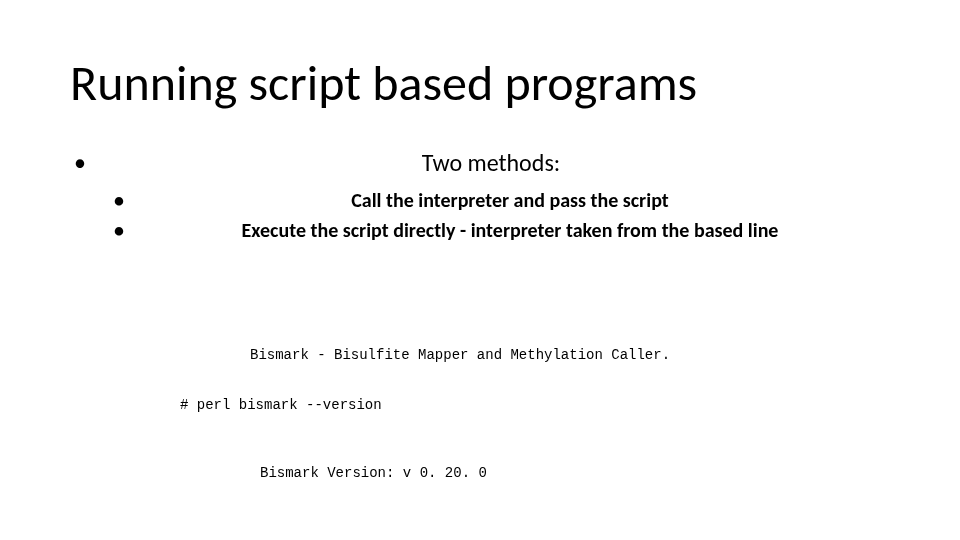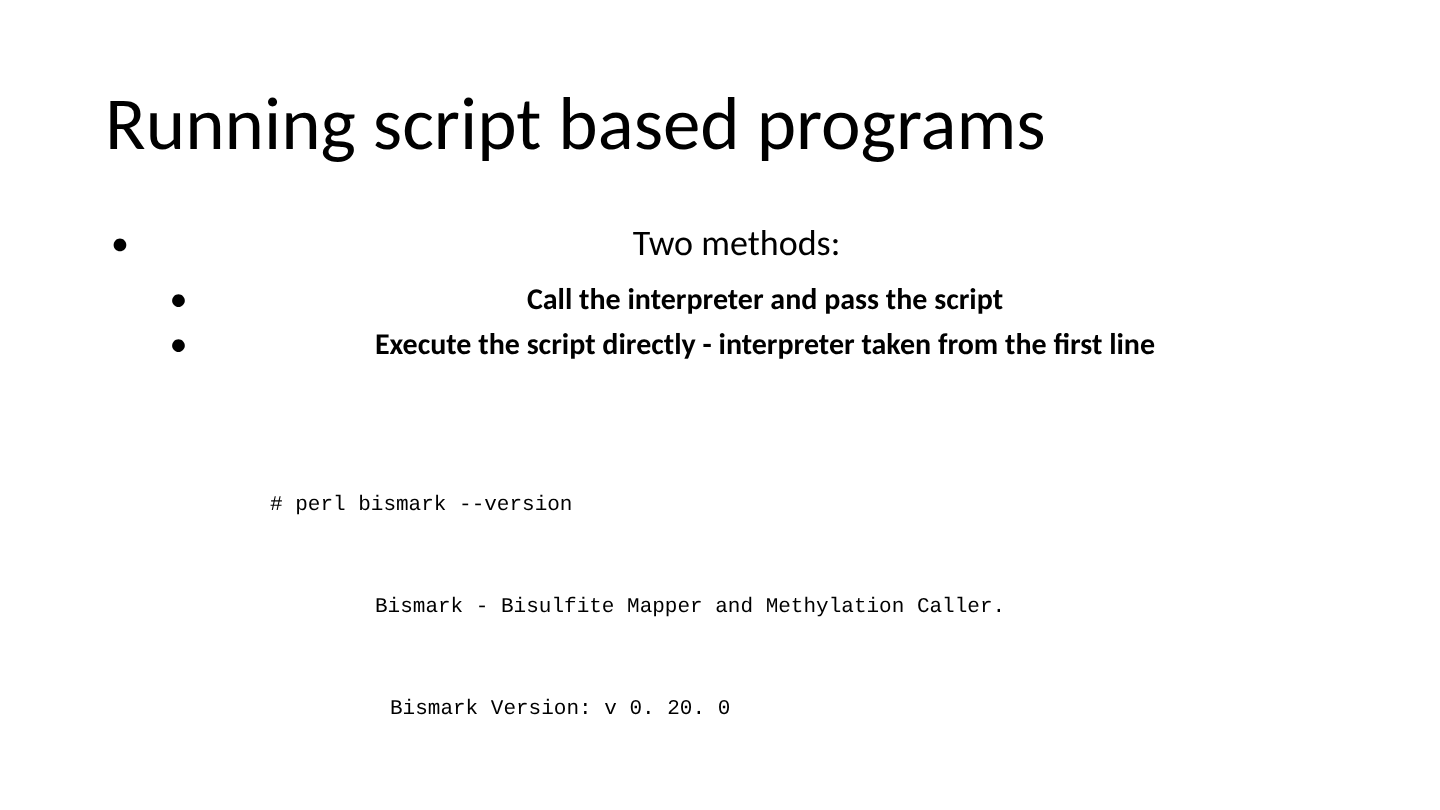--- a/index.html
+++ b/index.html
@@ -78,26 +78,26 @@
 
 <div class="slide">
 
   <h1 class="title">Running script based programs</h1>
 
   <ul class="bullets">
     <li>
       <span>Two methods:</span>
       <ul class="sub-bullets">
         <li>Call the interpreter and pass the script</li>
-        <li>Execute the script directly - interpreter taken from the first line</li>
+        <li>Execute the script directly - interpreter taken from the based line</li>
       </ul>
     </li>
   </ul>
 
   <div class="code-block">
+    <span class="code-line cl-1">Bismark - Bisulfite Mapper and Methylation Caller.</span>
     <span class="code-line cl-0"># perl bismark --version</span>
-    <span class="code-line cl-1">Bismark - Bisulfite Mapper and Methylation Caller.</span>
     <span class="code-line cl-2">Bismark Version: v 0. 20. 0</span>
     
     
   </div>
 
 </div>
 
 </body></html>

